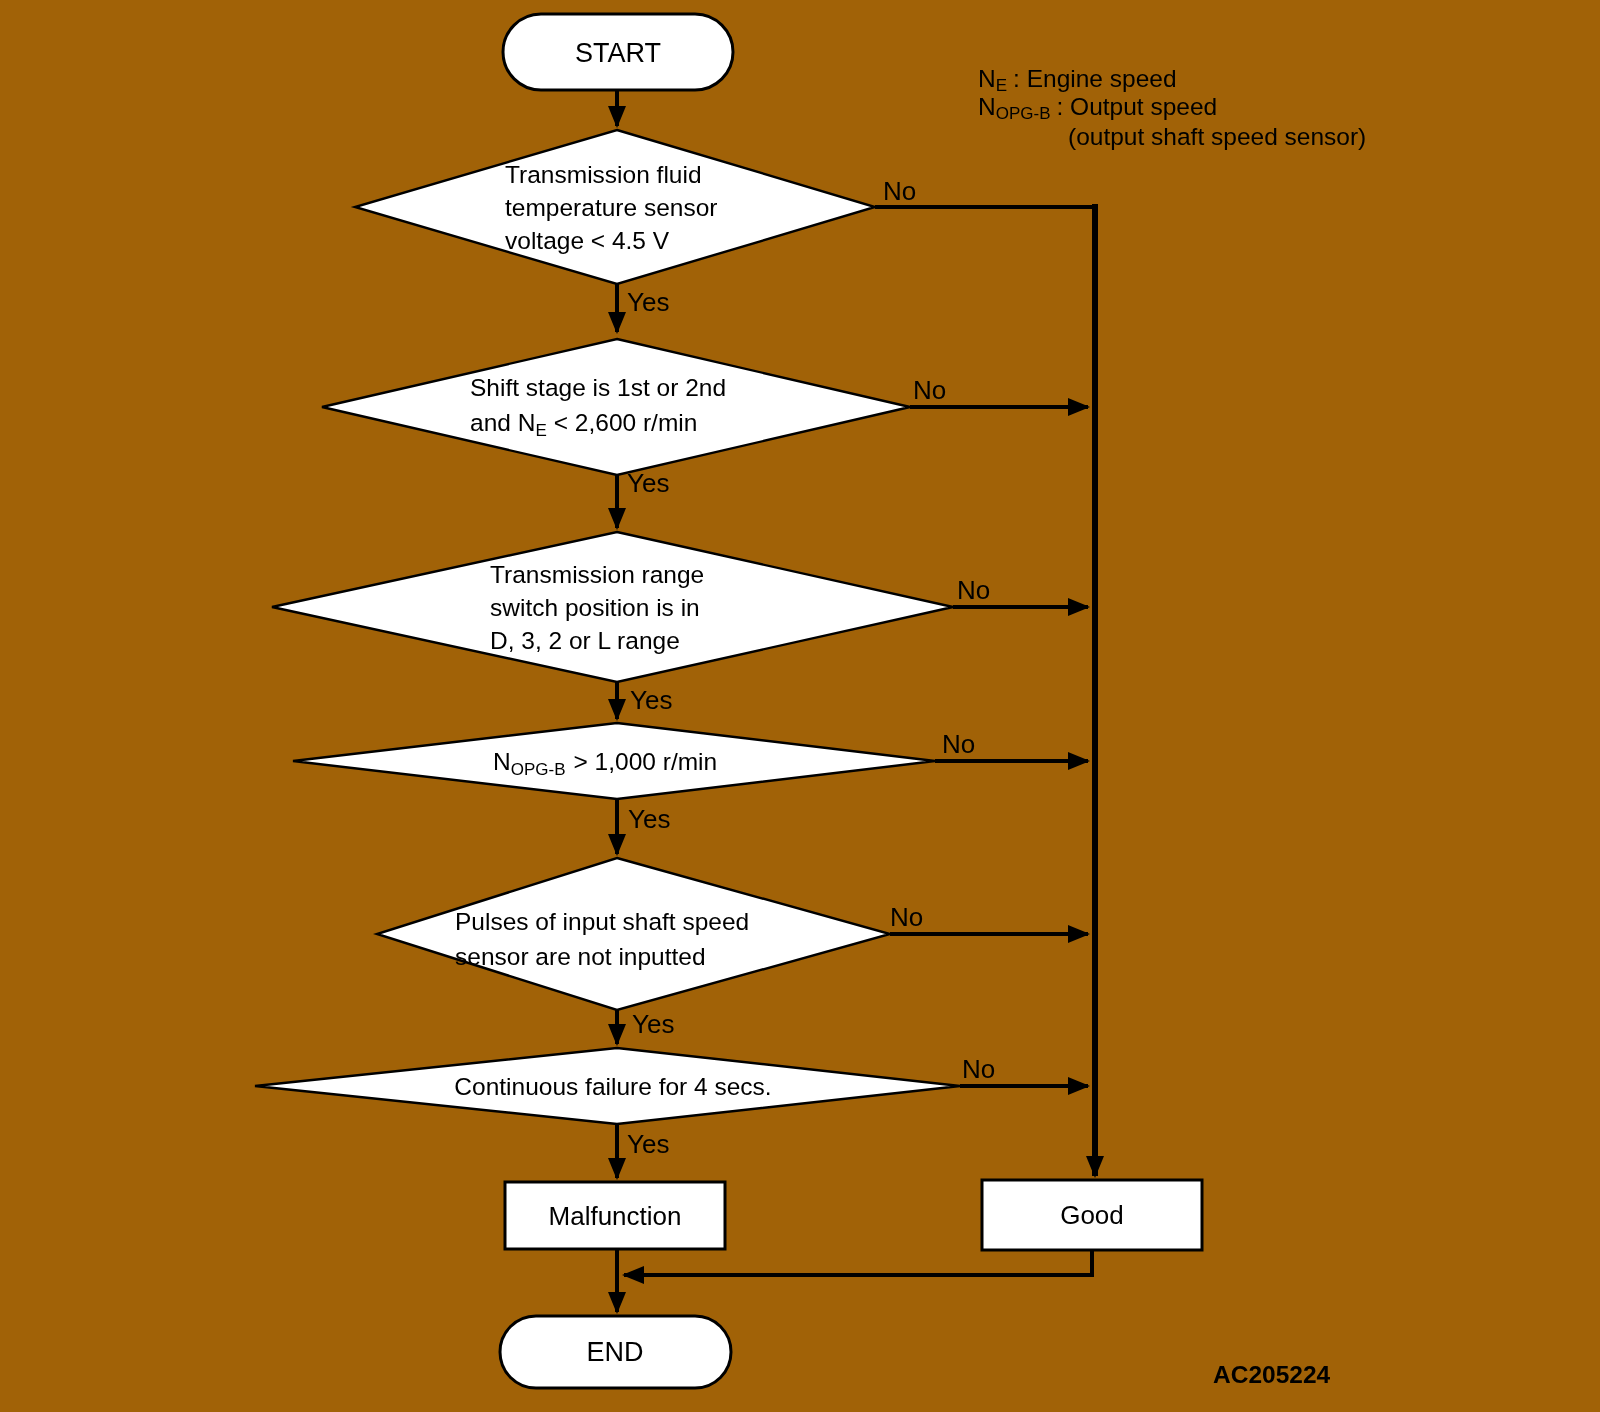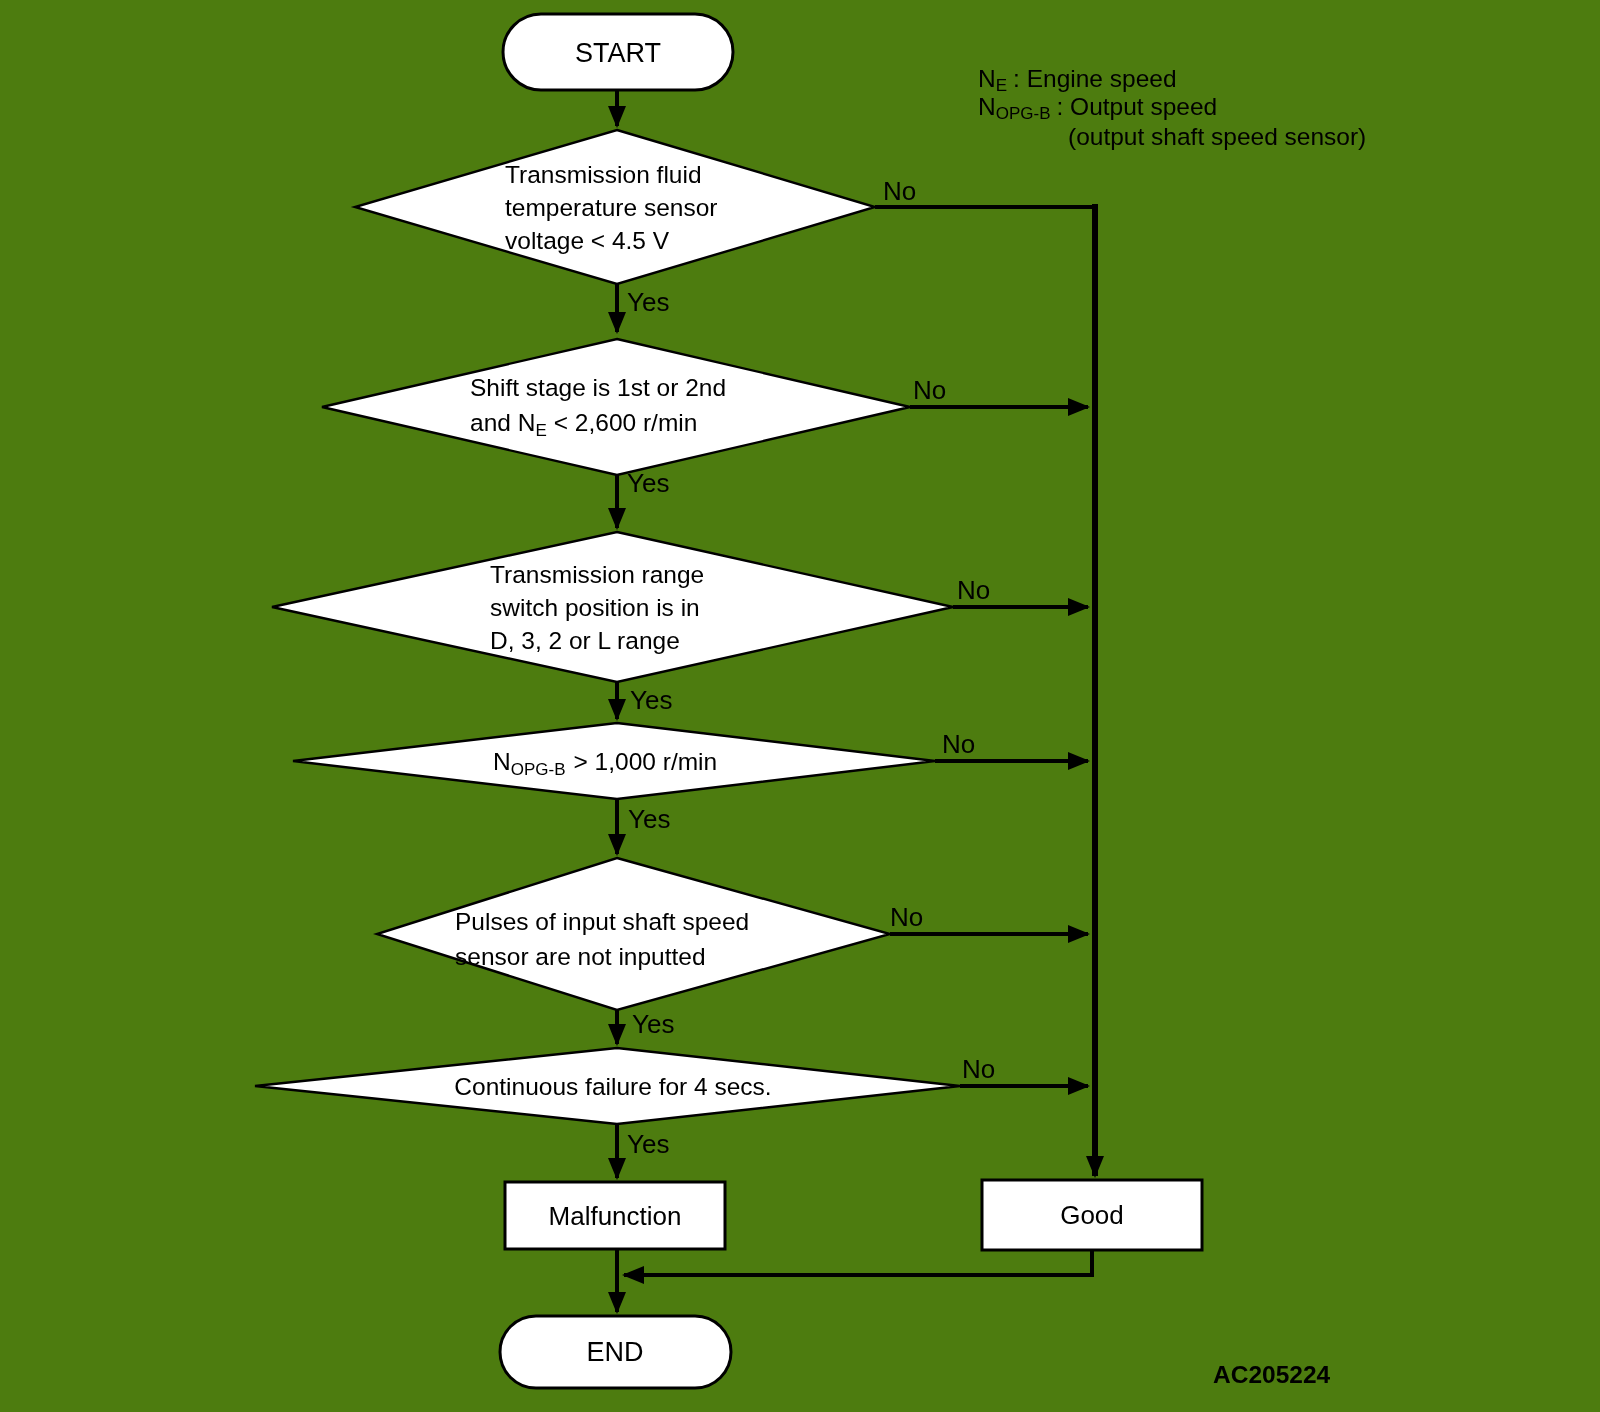--- a/index.html
+++ b/index.html
@@ -4,21 +4,21 @@
 <style>
   html, body {
     margin: 0;
     padding: 0;
     background: #ffffff;
   }
   .page {
     position: relative;
     width: 1600px;
     height: 1412px;
-    background: #4d7c0f;
+    background: #a16207;
     font-family: "Liberation Sans", sans-serif;
   }
   svg { display: block; }
   .shape   { fill: #ffffff; stroke: #000000; stroke-width: 3; }
   .diamond { fill: #ffffff; stroke: #000000; stroke-width: 2.4; }
   .flow    { stroke: #000000; stroke-width: 4; fill: none; }
   .noline  { stroke: #000000; stroke-width: 4; fill: none; }
   .rail    { stroke: #000000; stroke-width: 6; fill: none; }
   .txt     { font-family: "Liberation Sans", sans-serif; font-size: 24.5px; fill: #000000; }
   .node-lg { font-family: "Liberation Sans", sans-serif; font-size: 27px; fill: #000000; }

